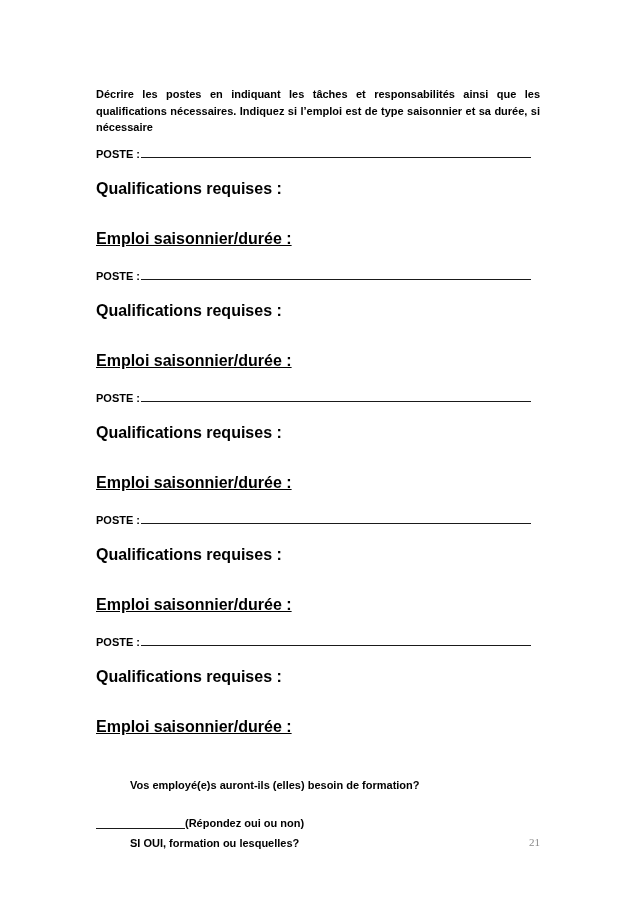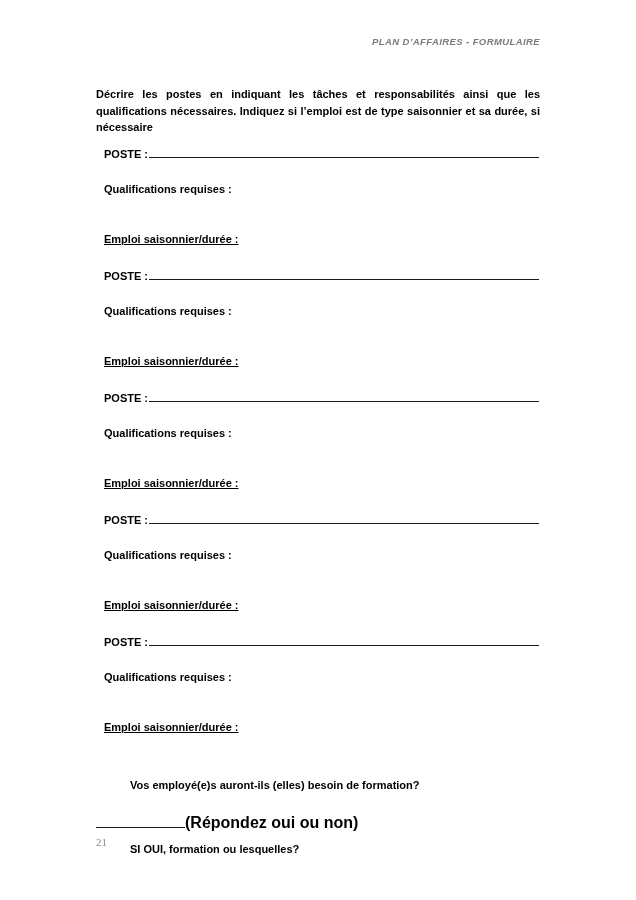--- a/index.html
+++ b/index.html
@@ -50,24 +50,24 @@
 
   .intro {
     font-size: 11px;
     font-weight: bold;
     line-height: 16.5px;
     text-align: justify;
     text-justify: inter-word;
     margin: 0 0 10px 0;
   }
 
-  .block { margin: 8px; }
+  .block { margin: 0; }
 
   .row {
-    font-size: 11px;
+    font-size: 16px;
     font-weight: bold;
     line-height: 14px;
     white-space: nowrap;
   }
 
   
   .poste-row {
     display: flex;
     align-items: baseline;
     width: 435px;
@@ -100,53 +100,53 @@
     font-weight: bold;
     line-height: 14px;
     margin-bottom: 24px;
     white-space: nowrap;
     margin-left: 34px;
   }
   .question.loose { margin-bottom: 32px; }
 
   .answer-row {
     display: flex;
-    align-items: flex-start;
-    font-size: 16px;
+    align-items: center;
+    font-size: 11px;
     font-weight: bold;
     line-height: 14px;
-    margin-bottom: 12px;
+    margin-bottom: 6px;
     white-space: nowrap;
   }
   .answer-blank {
     display: inline-block;
     width: 89px;
     border-bottom: 1.4px solid #1a1a1a;
     height: 11px;
     flex: 0 0 auto;
   }
   .answer-text { flex: 0 0 auto; }
 
   
   .page-number {
     position: absolute;
     left: 96px;
     top: 836px;
     width: 444px;
+    text-align: right;
     font-family: "Liberation Serif", serif;
     font-size: 11px;
     color: #8a8a8a;
   }
 </style>
 </head>
 <body>
 
 <div class="page">
 
-  <div class="doc-header">PLAN D’AFFAIRES - FORMULAIRE</div>
 
   <div class="content">
 
     <p class="intro">Décrire les postes en indiquant les tâches et responsabilités ainsi que les qualifications nécessaires. Indiquez si l’emploi est de type saisonnier et sa durée, si nécessaire</p>
 
     <div class="block">
       <div class="poste-row">
         <span class="poste-label">POSTE :</span>
         <span class="poste-rule"></span>
       </div>

